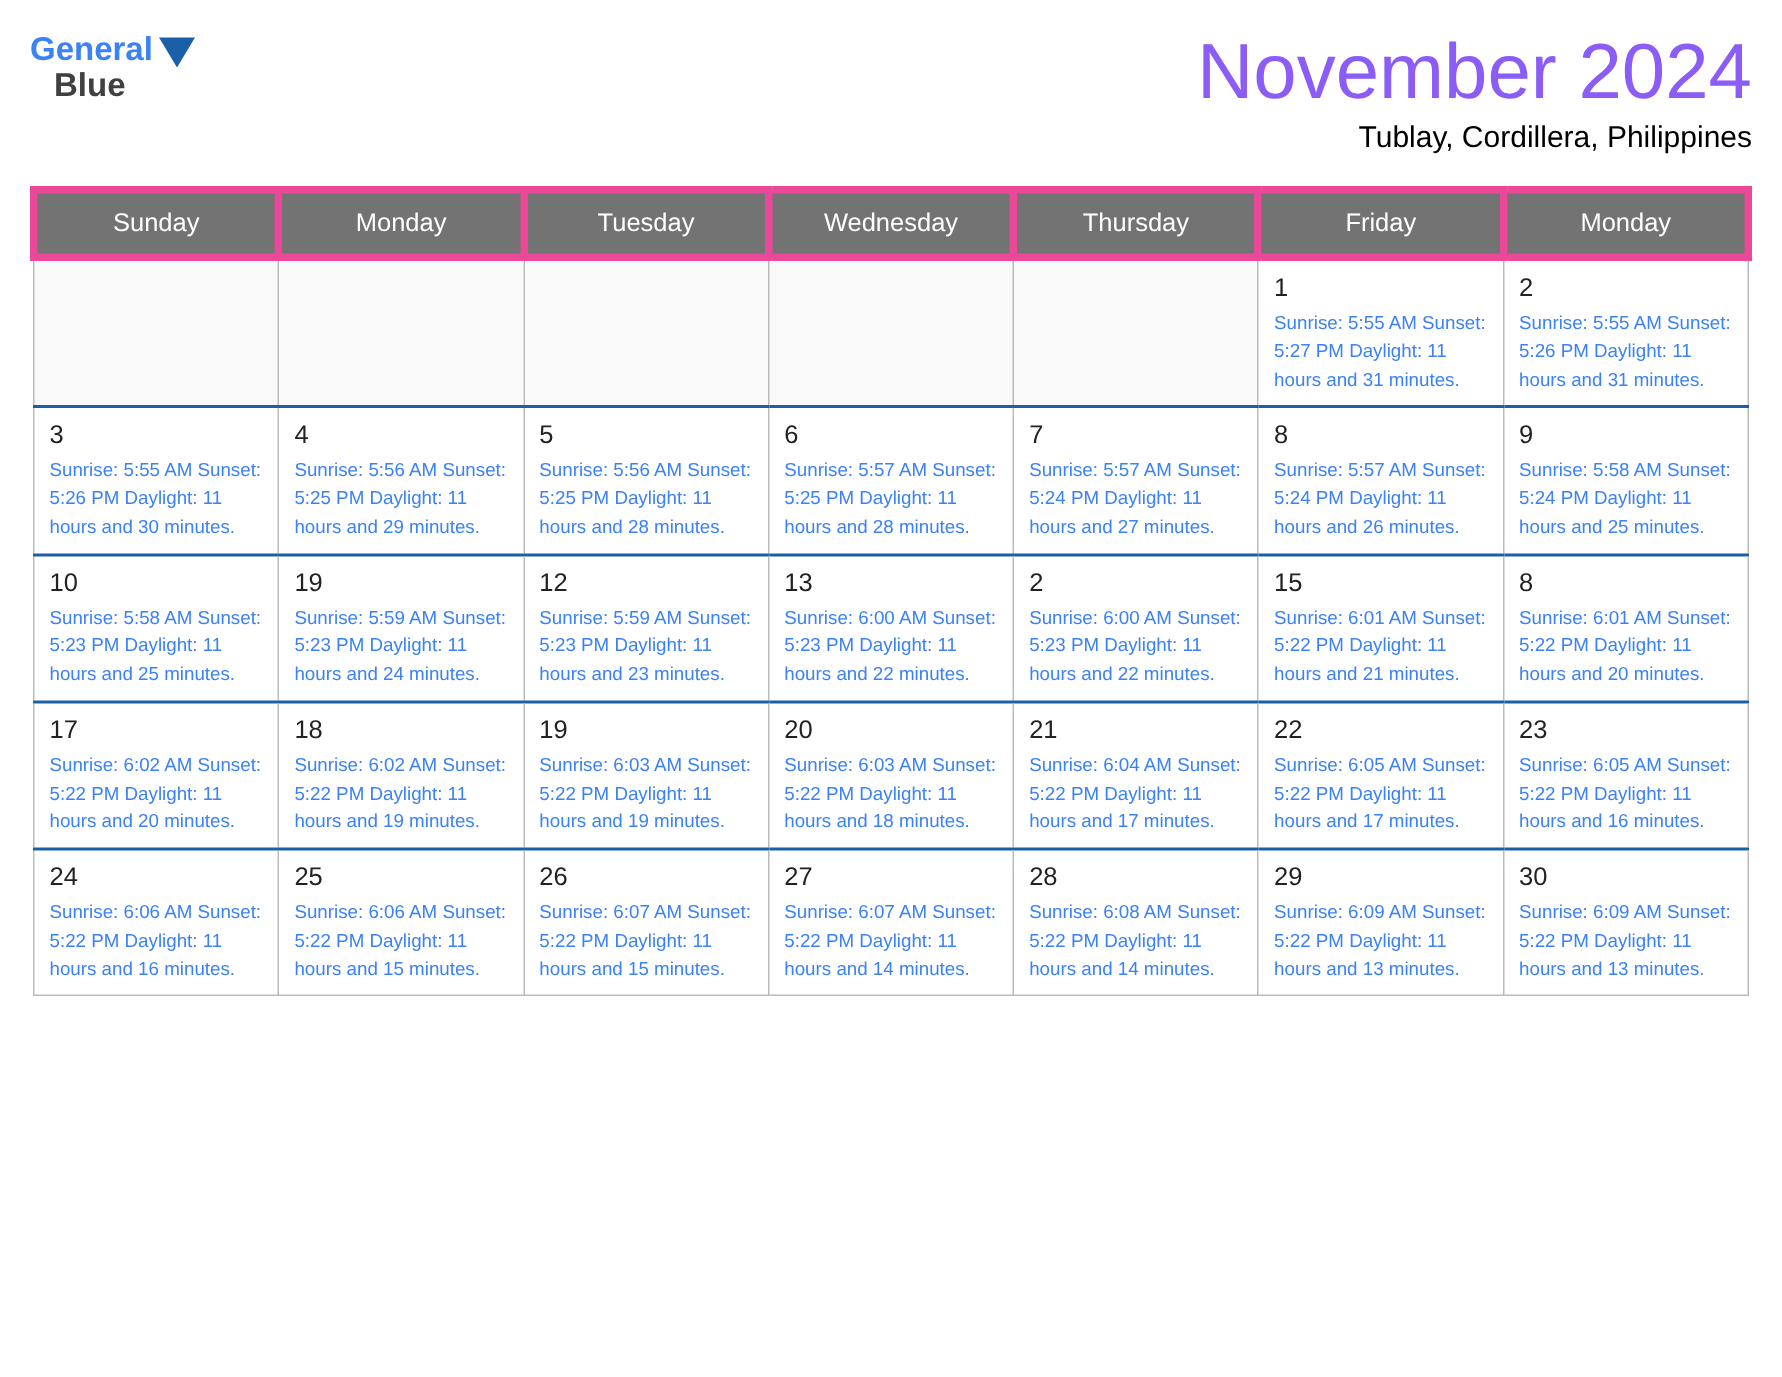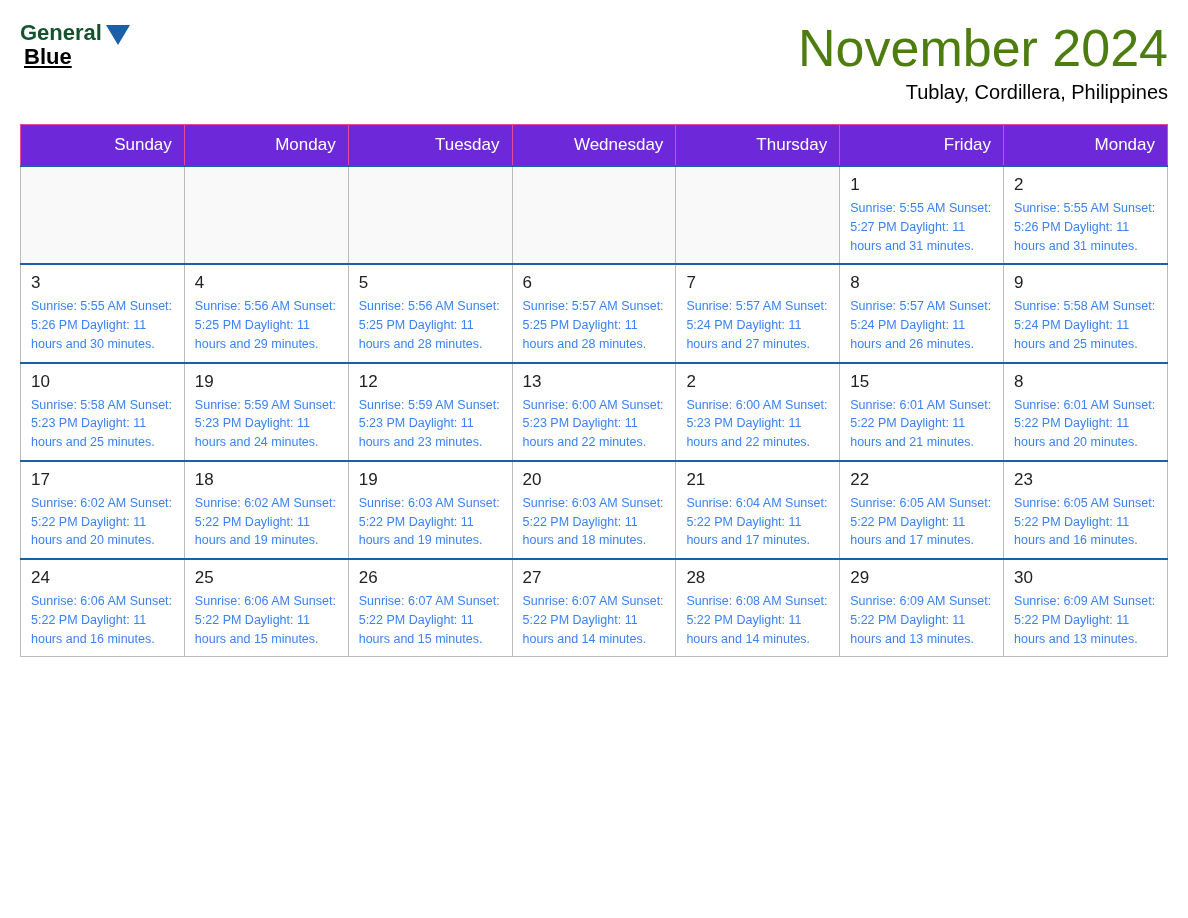--- a/index.html
+++ b/index.html
@@ -21,66 +21,65 @@
       flex-direction: column;
       align-items: flex-start;
     }
     .logo-top {
       display: flex;
       align-items: center;
     }
     .logo-general {
       font-size: 22px;
       font-weight: bold;
-      color: #14532d;
+      color: #3b82f6;
     }
     .logo-triangle {
       width: 0;
       height: 0;
       border-left: 12px solid transparent;
       border-right: 12px solid transparent;
       border-top: 20px solid #1a5fa8;
       margin-left: 4px;
       margin-top: 4px;
     }
     .logo-blue {
       font-size: 22px;
       font-weight: bold;
-      color: #000000;
+      color: #404040;
       margin-top: -2px;
-      margin-left: 4px;
-      text-decoration: underline;
+      margin-left: 16px;
     }
     .title-area {
       text-align: right;
     }
     .month-title {
       font-size: 52px;
       font-weight: normal;
-      color: #4d7c0f;
+      color: #8b5cf6;
       line-height: 1.1;
     }
     .location {
       font-size: 20px;
       color: #000000;
       margin-top: 4px;
     }
     .calendar {
       width: 100%;
       border-collapse: collapse;
       border: 1px solid #999;
     }
     .calendar th {
-      background-color: #6d28d9;
+      background-color: #737373;
       color: #fff;
-      text-align: right;
+      text-align: center;
       padding: 10px 12px;
       font-size: 17px;
       font-weight: normal;
-      border: 1px solid #ec4899;
+      border: 5px solid #ec4899;
     }
     .calendar td {
       vertical-align: top;
       padding: 8px 10px;
       border: 1px solid #bbb;
       width: calc(100% / 7);
       min-height: 110px;
       font-size: 13px;
       color: #333;
     }

